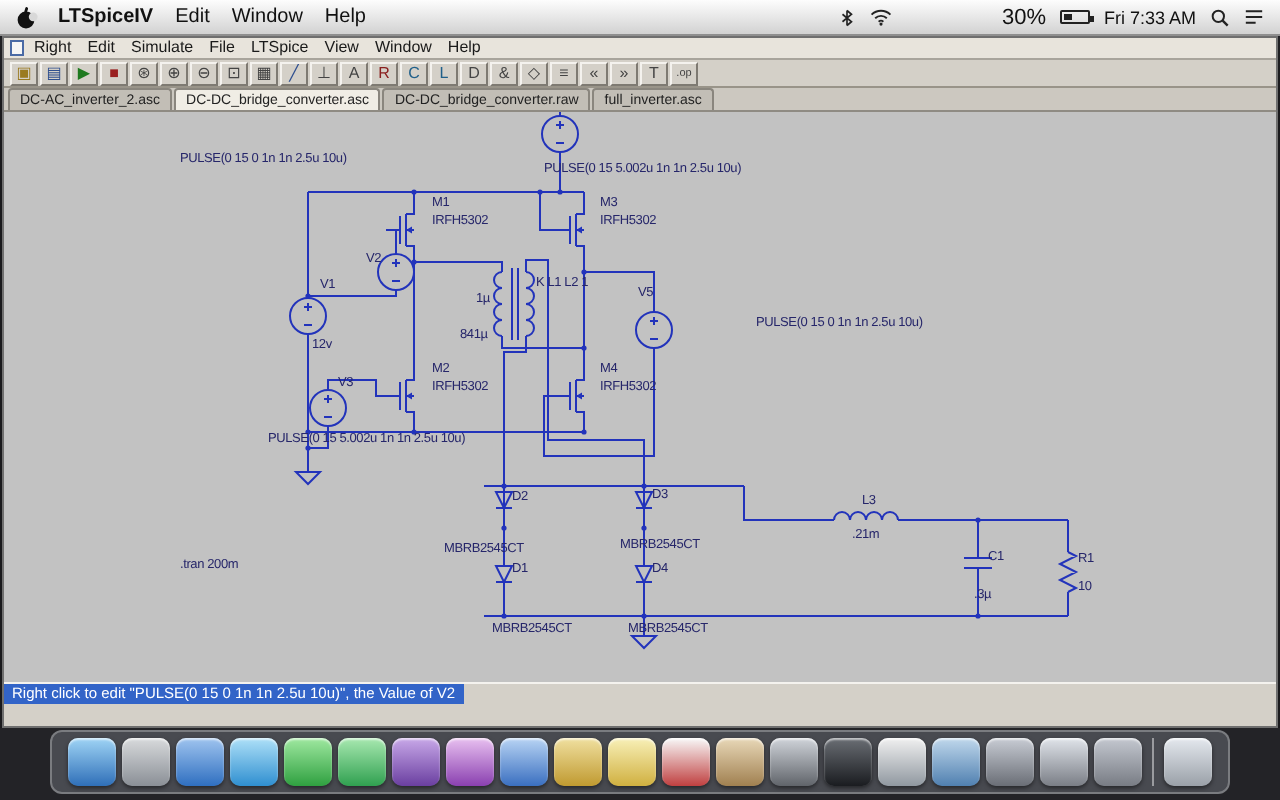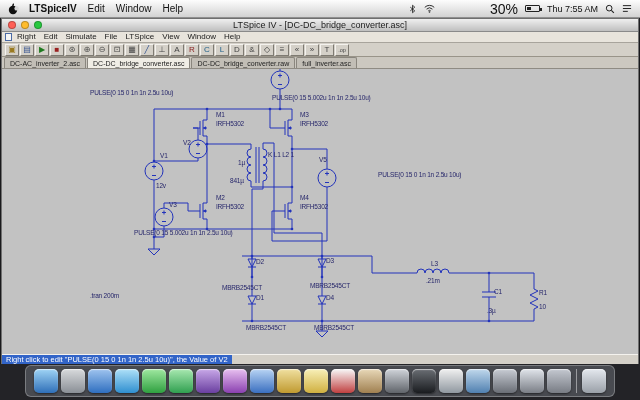--- a/index.html
+++ b/index.html
@@ -11,21 +11,21 @@
     background:linear-gradient(#fdfdfd,#d2d2d2); border-bottom:1px solid #8f8f8f;
     display:flex; align-items:center; padding:0 8px; font-size:10px; color:#111; z-index:60; }
   .mb-item { margin-right:11px; cursor:default; }
   .mb-item.bold { font-weight:bold; }
   #mac-menubar .spacer { flex:1; }
   .mb-right { display:flex; align-items:center; gap:7px; }
   .battery-shell { width:15px; height:7px; border:1px solid #222; border-radius:1px; position:relative; }
   .battery-fill { position:absolute; left:1px; top:1px; bottom:1px; width:30%; background:#222; }
   .battery-nub { position:absolute; right:-3px; top:2px; width:2px; height:3px; background:#222; }
   .mb-clock { font-size:9px; }
-  .mb-batt-label { font-size:14px;margin-left:48px; }
+  .mb-batt-label { font-size:11px;margin-left:48px; }
 
   
   #app-window { position:absolute; top:18px; left:1px; width:638px; height:346px;
     background:#d4d0c8; border:1px solid #6f6f6f; box-shadow:0 10px 24px rgba(0,0,0,.55); }
   #titlebar { height:13px; background:linear-gradient(#efefef,#bfbfbf); border-bottom:1px solid #8a8a8a;
     position:relative; display:flex; align-items:center; justify-content:center; }
   #window-title { font-size:9px; color:#1c1c1c; line-height:12px; }
   .traffic { position:absolute; left:6px; top:2px; display:flex; gap:5px; }
   .tl { width:8px; height:8px; border-radius:50%; border:1px solid rgba(0,0,0,.25); }
   .tl.red{ background:#ff5f57; } .tl.yellow{ background:#febc2e; } .tl.green{ background:#28c840; }
@@ -89,40 +89,32 @@
       </svg>
       <svg width="11" height="9" viewBox="0 0 14 11">
         <path d="M1,4 A8.5,8.5 0 0 1 13,4 M3.3,6.3 A5.3,5.3 0 0 1 10.7,6.3 M5.5,8.5 A2.2,2.2 0 0 1 8.5,8.5" stroke="#222" stroke-width="1.2" fill="none"></path>
         <circle cx="7" cy="10" r="1" fill="#222"></circle>
       </svg>
       <span class="mb-batt-label">30%</span>
       <span class="battery-shell">
           <span class="battery-fill"></span>
           <span class="battery-nub"></span>
         </span>
-      <span class="mb-clock">Thu 7:55 AM</span>
+      <span class="mb-clock">Fri 7:33 AM</span>
       <svg width="10" height="10" viewBox="0 0 12 12">
         <circle cx="5" cy="5" r="3.4" stroke="#222" stroke-width="1.2" fill="none"></circle>
         <path d="M7.6,7.6 L10.6,10.6" stroke="#222" stroke-width="1.4"></path>
       </svg>
       <svg width="10" height="9" viewBox="0 0 12 11">
         <path d="M1,2 H11 M1,5.5 H11 M1,9 H7" stroke="#222" stroke-width="1.2"></path>
       </svg>
     </span>
   </div>
 
   <div id="app-window">
-    <div id="titlebar">
-      <span class="traffic">
-        <span class="tl red"></span>
-        <span class="tl yellow"></span>
-        <span class="tl green"></span>
-      </span>
-      <span id="window-title">LTSpice IV - [DC-DC_bridge_converter.asc]</span>
-    </div>
 
     <div id="window-menubar">
       <span class="doc-glyph"></span>
     <span class="wmenu-item">Right</span>
         <span class="wmenu-item">Edit</span>
         <span class="wmenu-item">Simulate</span>
         <span class="wmenu-item">File</span>
         <span class="wmenu-item">LTSpice</span>
         <span class="wmenu-item">View</span>
         <span class="wmenu-item">Window</span>

